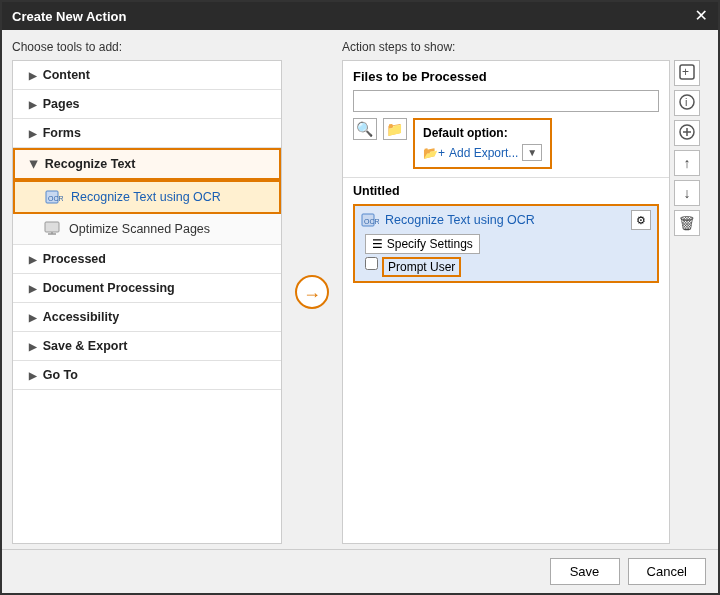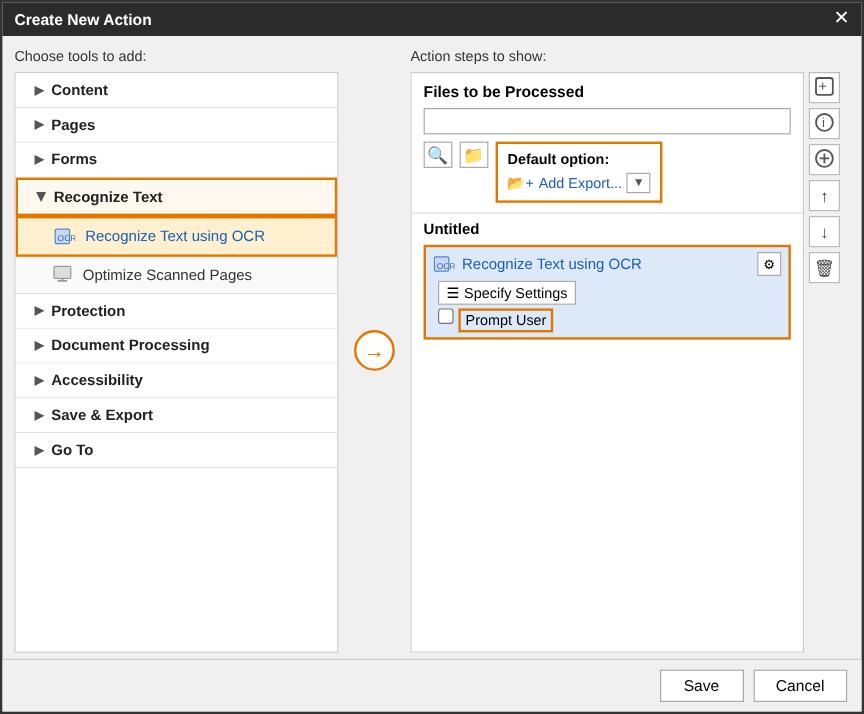--- a/index.html
+++ b/index.html
@@ -397,21 +397,21 @@
                   <line x1="9" y1="12" x2="9" y2="14" stroke="#999" stroke-width="1.5"></line>
                 </svg>
                 <span>Optimize Scanned Pages</span>
               </div>
             </div>
           </div>
 
           <div class="tool-group">
             <div class="tool-group-header">
               <span class="arrow">▶</span>
-              <span>Protection</span>
+              <span>Processed</span>
             </div>
           </div>
 
           <div class="tool-group">
             <div class="tool-group-header">
               <span class="arrow">▶</span>
               <span>Document Processing</span>
             </div>
           </div>
 

